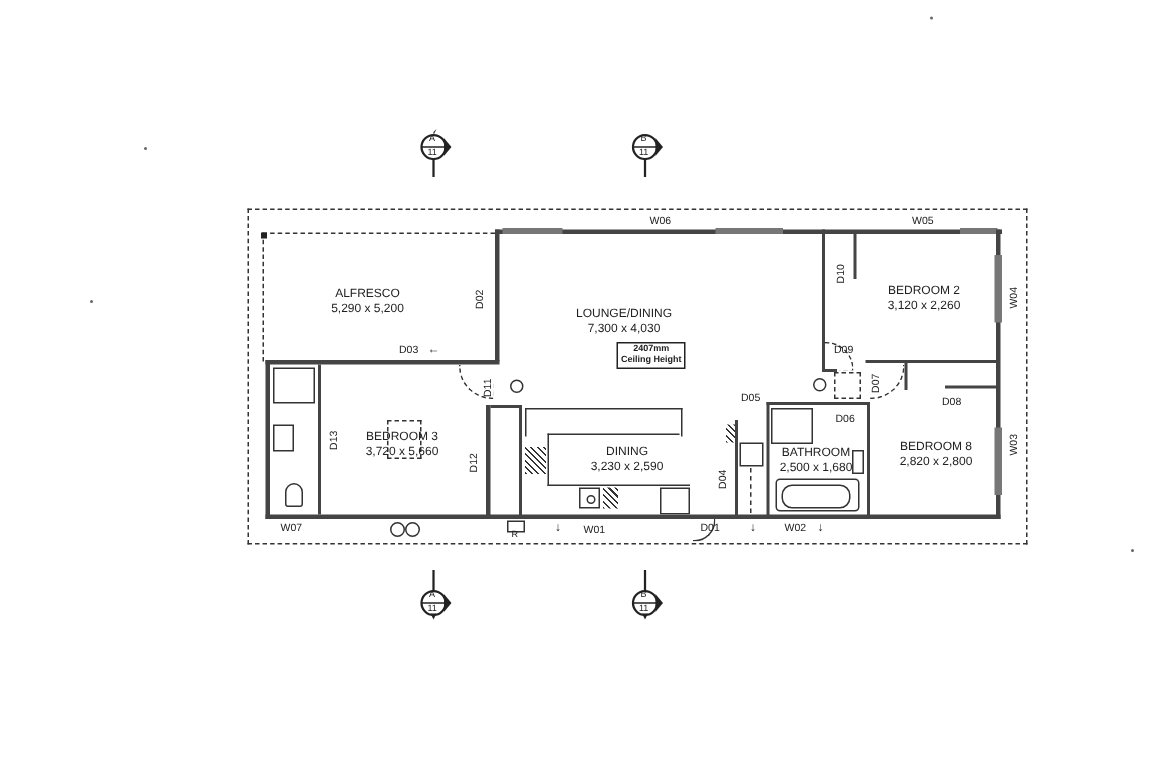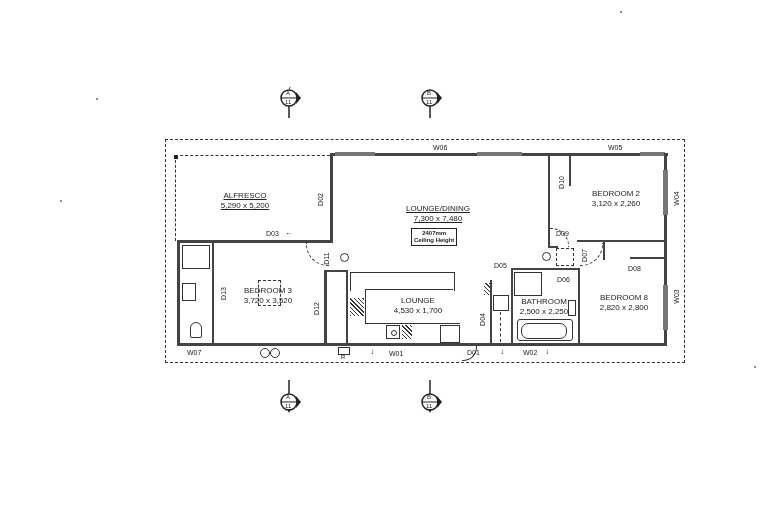--- a/index.html
+++ b/index.html
@@ -93,47 +93,47 @@
 <div class="tag" style="left:341px;top:354px;font-size:6px;">R</div>
 
 <div class="abs" style="left:340px;top:253px;width:7px;height:7px;border:1.5px solid #333;border-radius:50%;"></div>
 <div class="abs" style="left:542px;top:252px;width:7px;height:7px;border:1.5px solid #333;border-radius:50%;"></div>
 
 <div class="abs" style="left:306px;top:243px;width:22px;height:22px;border-bottom:1px dashed #333;border-left:1px dashed #333;border-radius:0 0 0 22px;"></div>
 <div class="abs" style="left:550px;top:228px;width:18px;height:18px;border-top:1px dashed #333;border-right:1px dashed #333;border-radius:0 18px 0 0;"></div>
 <div class="abs" style="left:580px;top:243px;width:22px;height:22px;border-bottom:1px dashed #333;border-right:1px dashed #333;border-radius:0 0 22px 0;"></div>
 <div class="abs" style="left:462px;top:346px;width:14px;height:14px;border-bottom:1px solid #333;border-right:1px solid #333;border-radius:0 0 14px 0;"></div>
 
-<div class="room-label" style="left:215px;top:191px;width:60px;text-decoration:underline;">
+<div class="room-label" style="left:215px;top:191px;width:60px;">
   <div>ALFRESCO</div>
   <div>5,290 x 5,200</div>
 </div>
-<div class="room-label" style="left:398px;top:204px;width:80px;text-decoration:underline;">
+<div class="room-label" style="left:376px;top:204px;width:80px;">
   <div>LOUNGE/DINING</div>
-  <div>7,300 x 7,480</div>
+  <div>7,300 x 4,030</div>
 </div>
 <div class="ceiling-box" style="left:411px;top:228px;">
   <div>2407mm</div>
   <div>Ceiling Height</div>
 </div>
 <div class="room-label" style="left:586px;top:189px;width:60px;">
   <div>BEDROOM 2</div>
   <div>3,120 x 2,260</div>
 </div>
 <div class="room-label" style="left:238px;top:286px;width:60px;">
   <div>BEDROOM 3</div>
-  <div>3,720 x 3,520</div>
+  <div>3,720 x 5,660</div>
 </div>
 <div class="room-label" style="left:388px;top:296px;width:60px;">
-  <div>LOUNGE</div>
-  <div>4,530 x 1,700</div>
+  <div>DINING</div>
+  <div>3,230 x 2,590</div>
 </div>
 <div class="room-label" style="left:514px;top:297px;width:60px;">
   <div>BATHROOM</div>
-  <div>2,500 x 2,250</div>
+  <div>2,500 x 1,680</div>
 </div>
 <div class="room-label" style="left:593px;top:293px;width:62px;">
   <div>BEDROOM 8</div>
   <div>2,820 x 2,800</div>
 </div>
 
 <div class="tag" style="left:433px;top:144px;">W06</div>
 <div class="tag" style="left:608px;top:144px;">W05</div>
 <div class="tag-v" style="left:669px;top:195px;">W04</div>
 <div class="tag-v" style="left:669px;top:293px;">W03</div>

